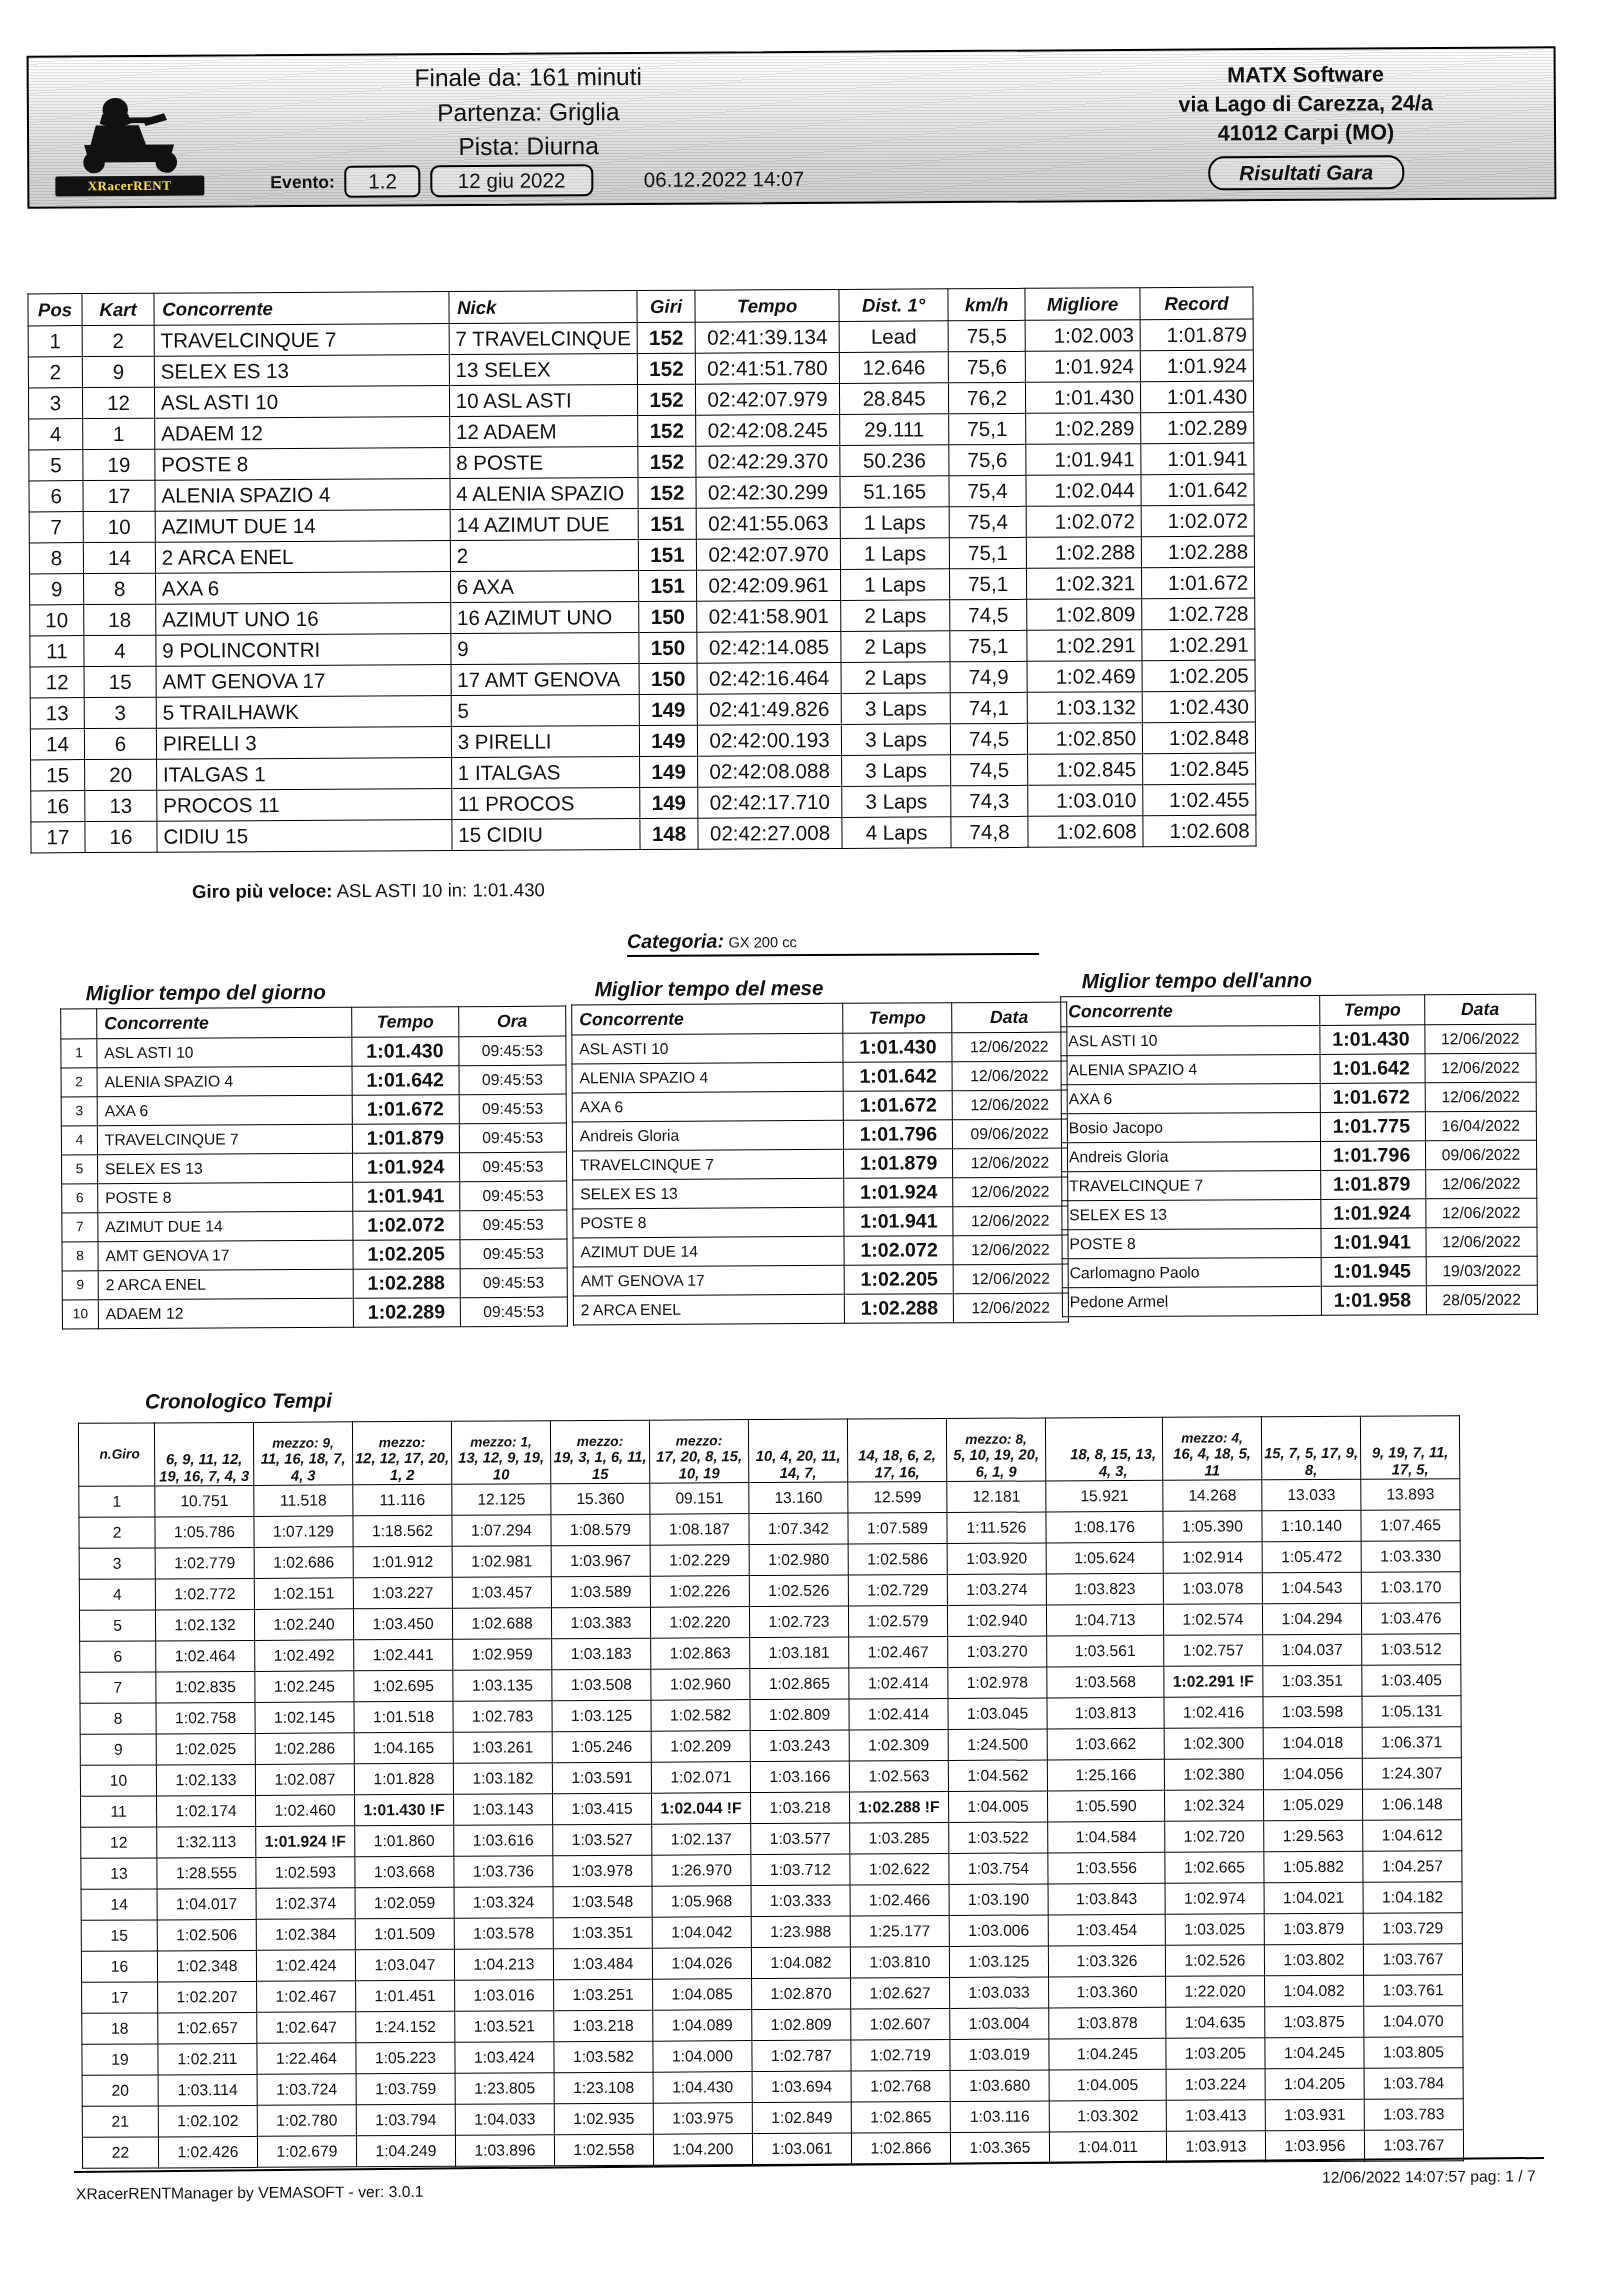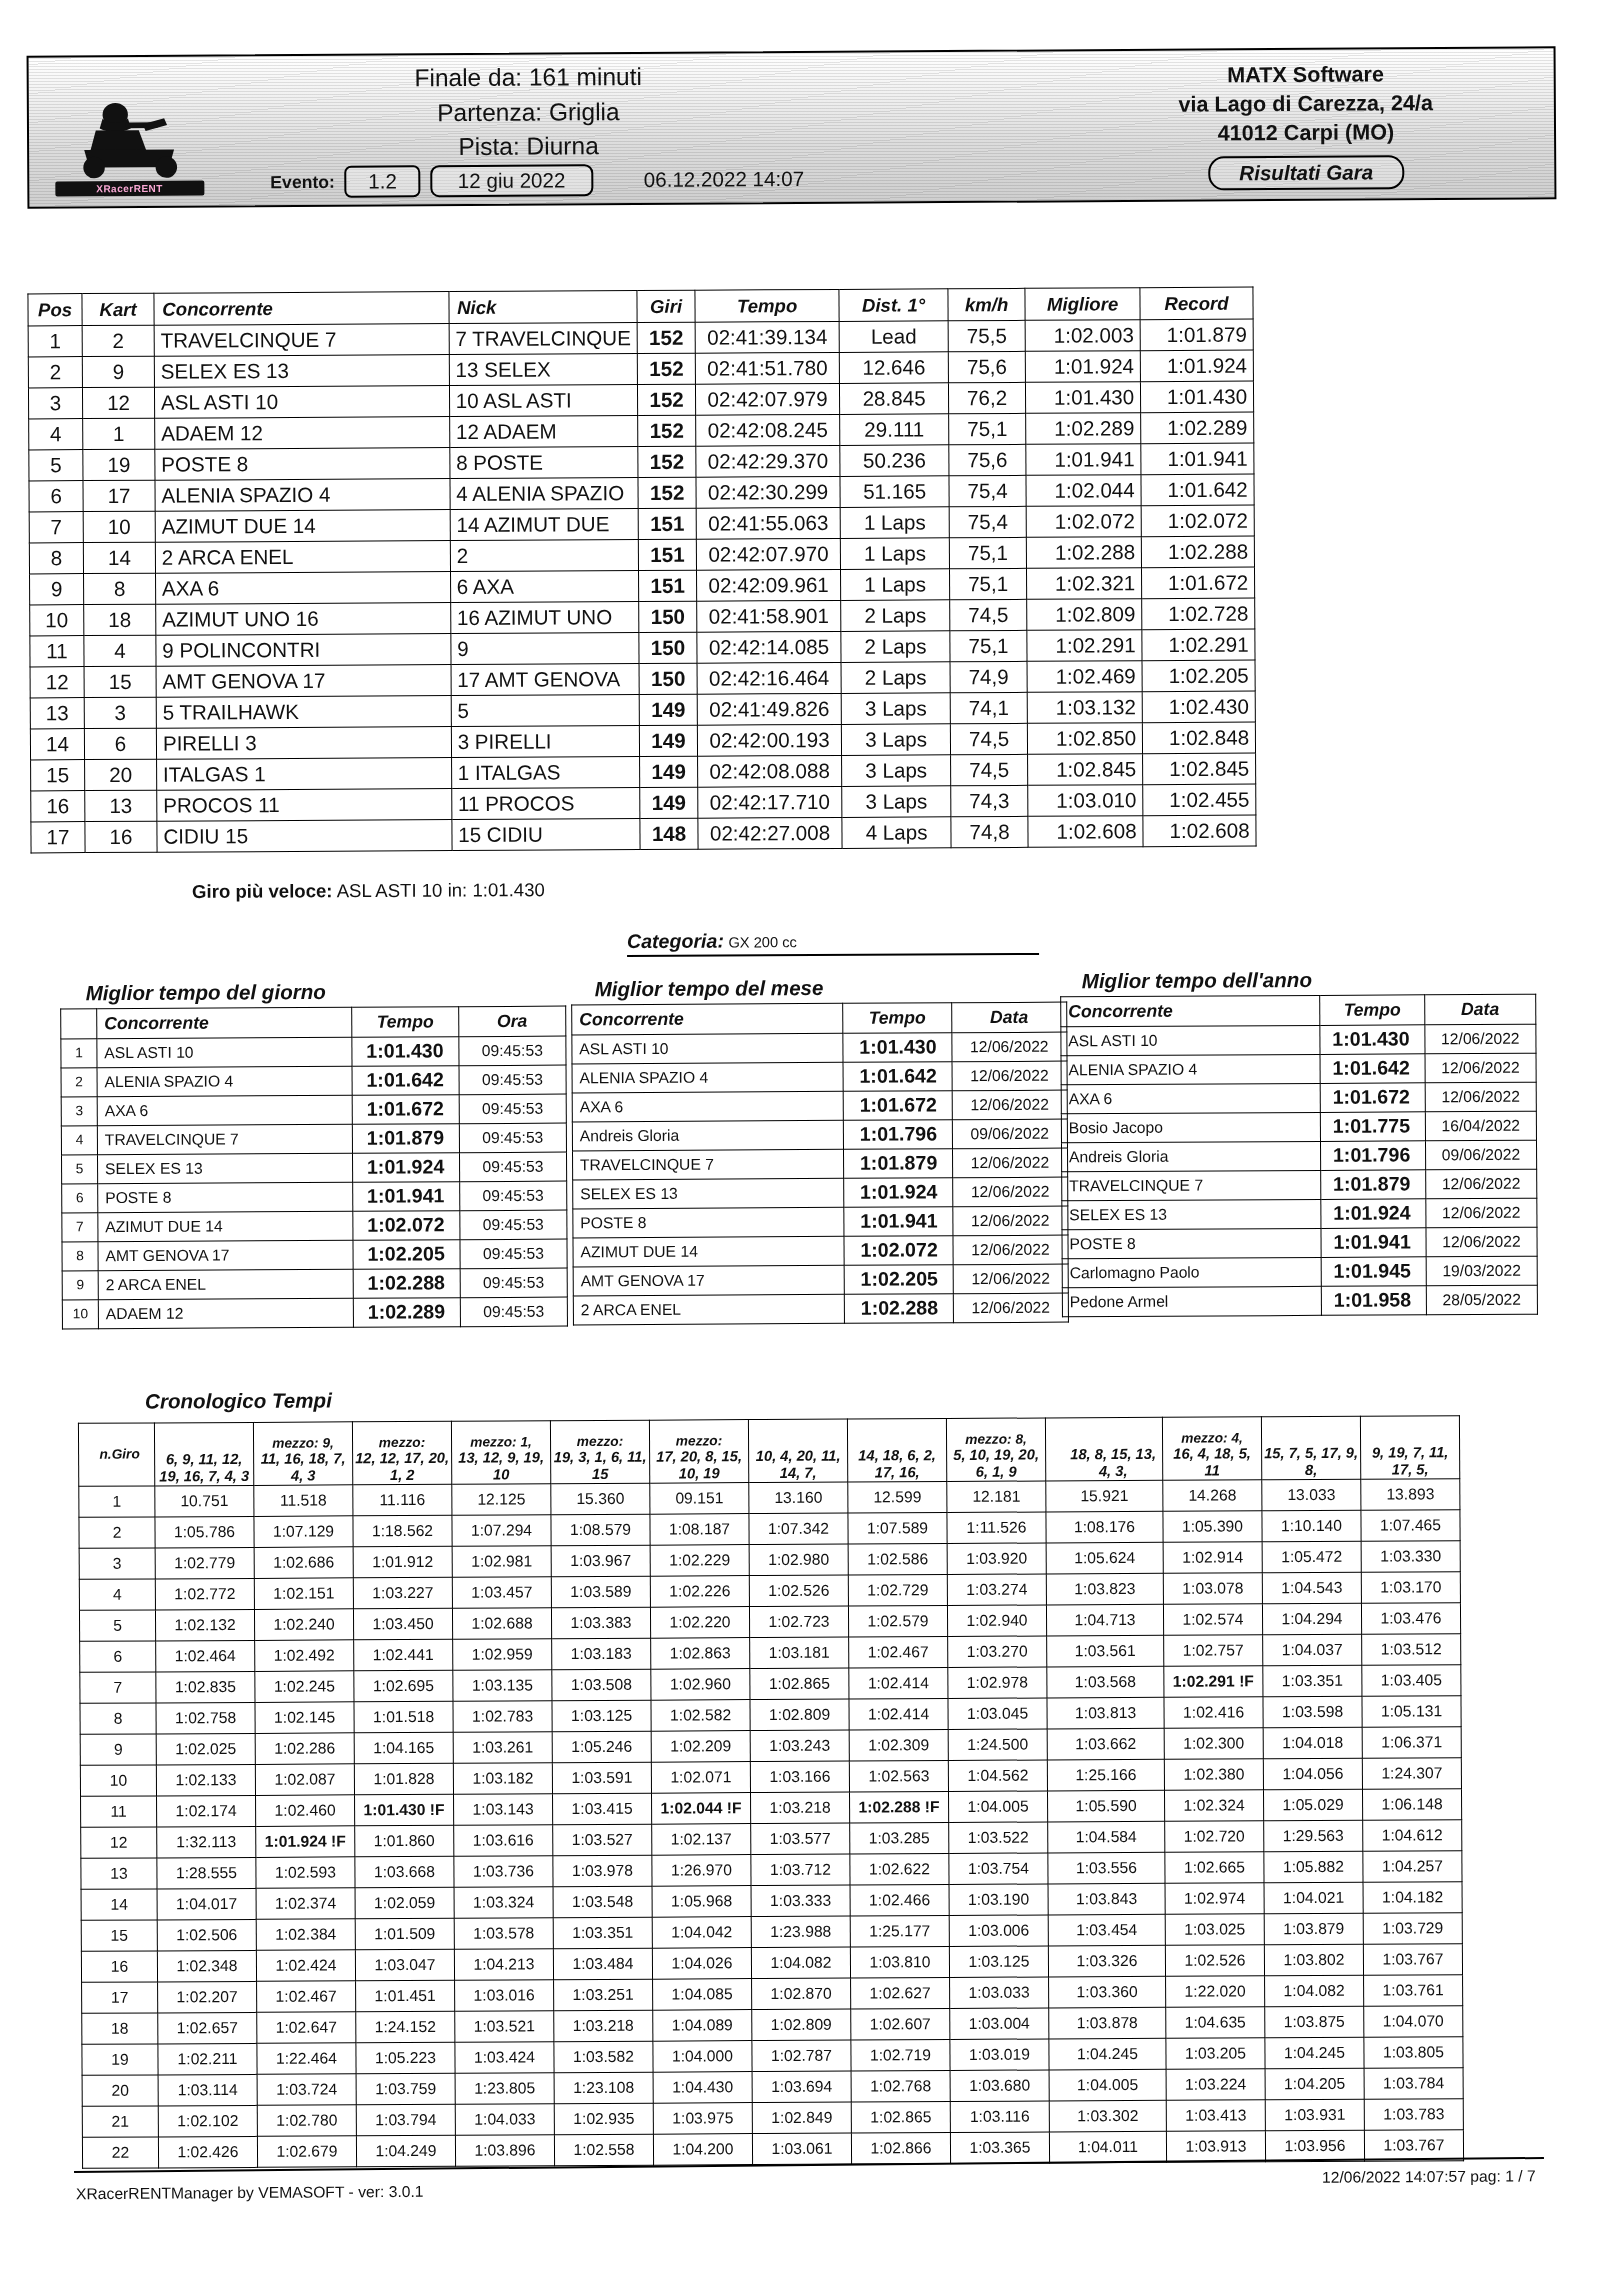--- a/index.html
+++ b/index.html
@@ -22,23 +22,23 @@
       linear-gradient(180deg,#ffffff 0%, #f2f2f2 25%, #dcdcdc 62%, #cfcfcf 100%);
     transform:rotate(-0.35deg);
   }
   .hdr-logo{
     position:absolute; left:13.7px; top:9.8px; width:173px; height:129px;
     display:flex; flex-direction:column; align-items:center; justify-content:flex-end;
   }
   .kart-silhouette{ width:118px; height:84px; }
   .logo-plate{
     width:149px; margin-top:2px; text-align:center;
-    background:#111; color:#f9a8d4; font-size:10px; font-weight:bold;
+    background:#111; color:#fde047; font-size:13px; font-weight:bold;
     letter-spacing:0.5px; padding:2px 0; border-radius:2px;
-    font-family:Liberation Sans, sans-serif;
+    font-family:Liberation Serif, serif;
   }
   .hdr-center{
     position:absolute; left:225px; top:5.9px; width:549px;
     text-align:center; line-height:1.42;
   }
   .hdr-center div{ font-size:24.5px; color:#111; font-family:"Liberation Sans", sans-serif; }
   .hdr-right{
     position:absolute; right:17.6px; top:9.8px; width:461px; text-align:center;
   }
   .hdr-right .co{ font-size:21.6px; font-weight:bold; line-height:1.35; }

